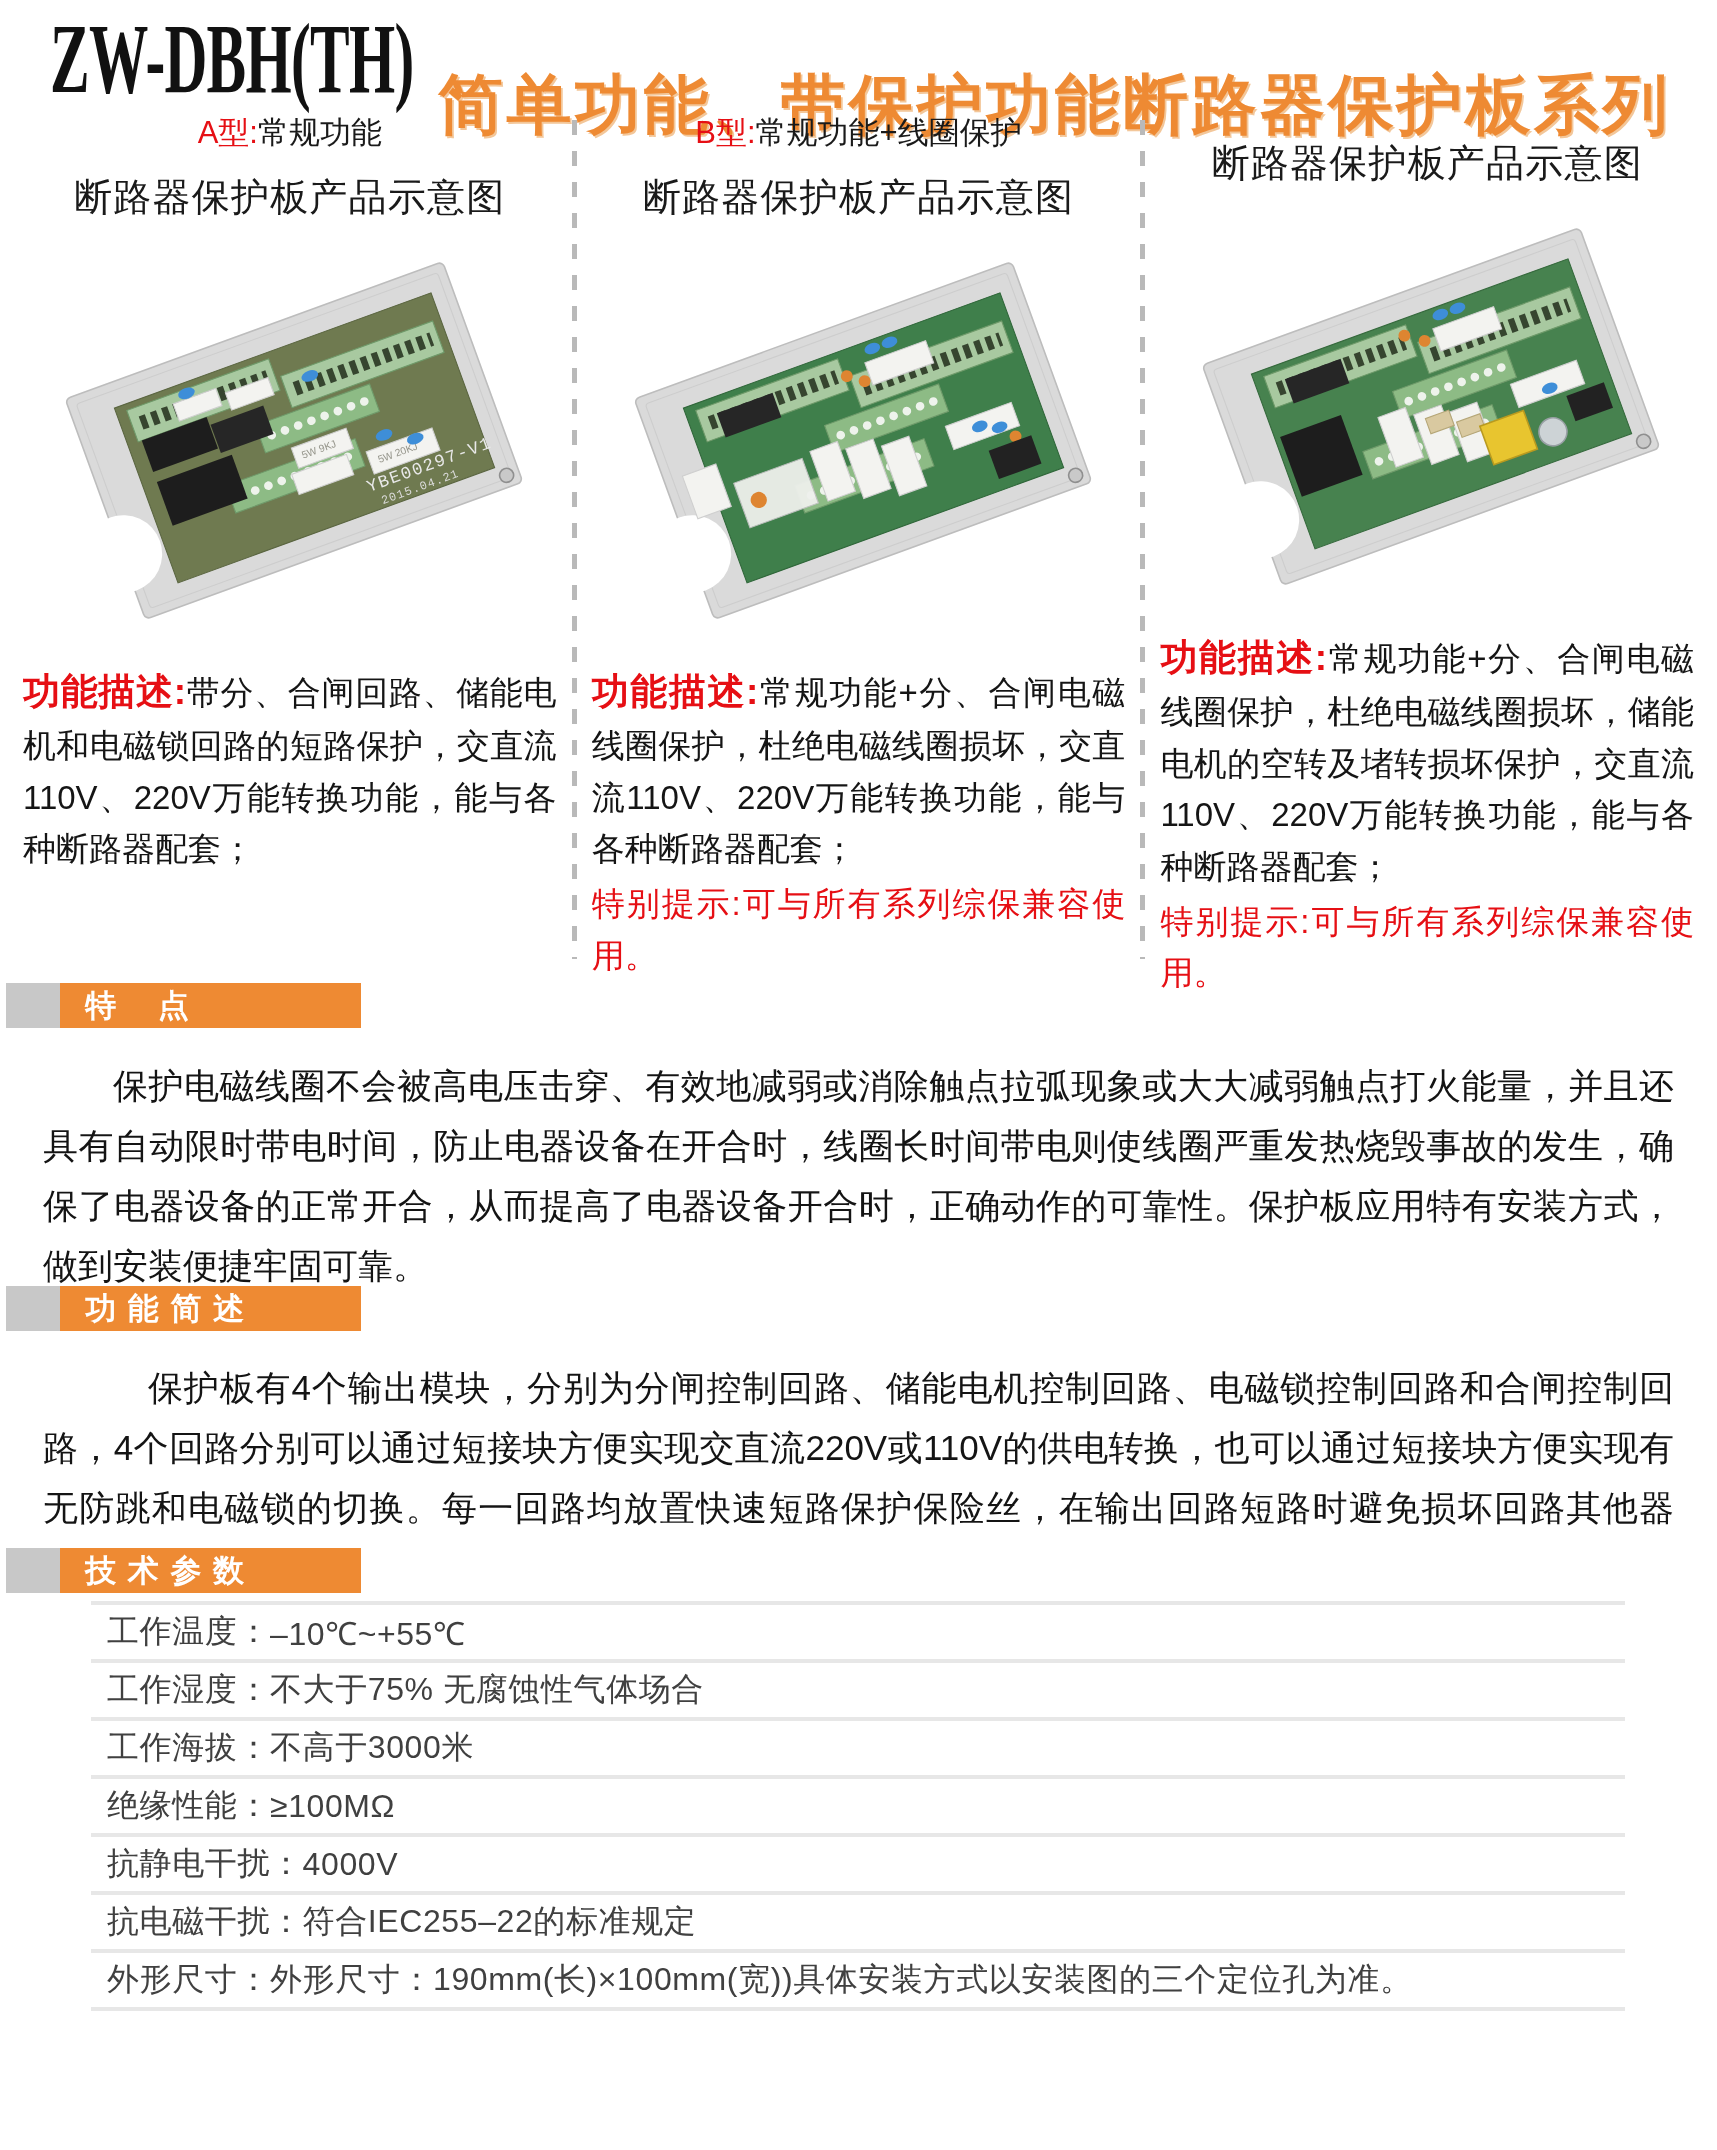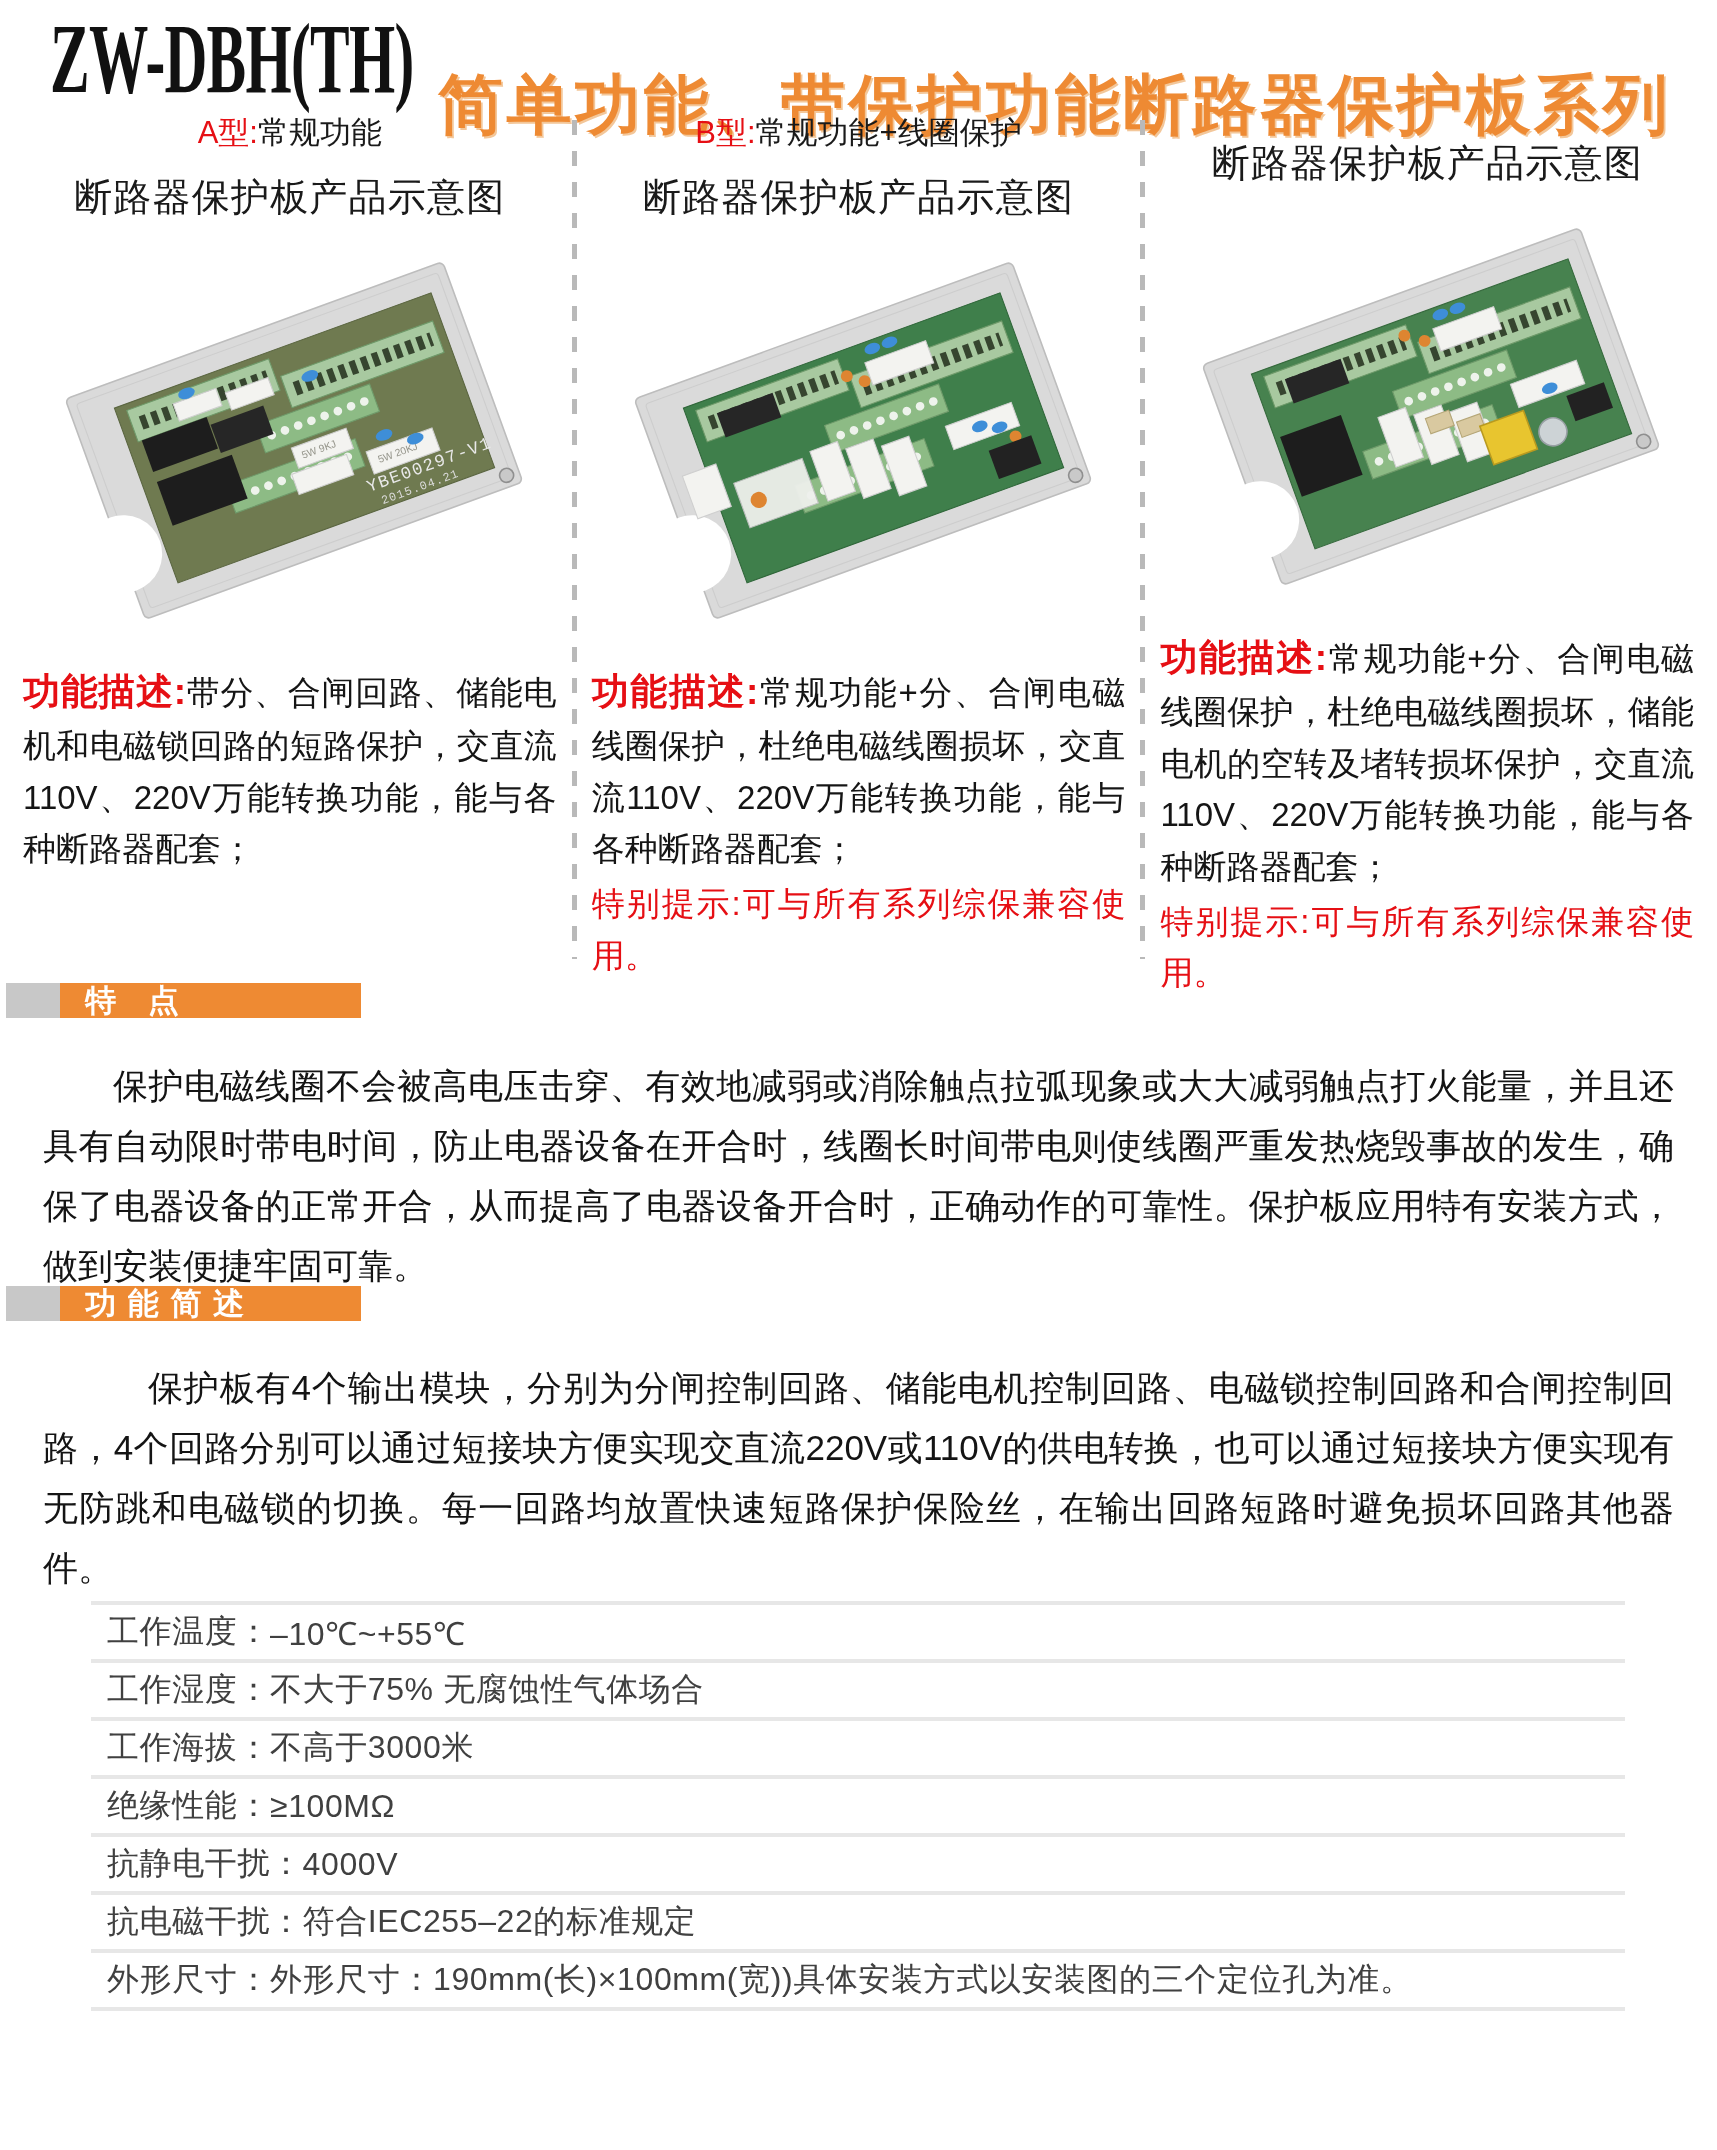--- a/index.html
+++ b/index.html
@@ -22,21 +22,21 @@
   .col-head{text-align:center;font-size:31px;line-height:1.1;white-space:nowrap;}
   .col-sub{text-align:center;font-size:38px;margin-top:22px;letter-spacing:1.2px;}
   .red{color:#e60f14;}
   .board-wrap{height:436px;display:flex;align-items:center;justify-content:center;}
   .board{width:97%;height:auto;display:block;}
   .desc{margin:3.5px 0 0 0;font-size:33px;line-height:1.56;text-align:justify;color:#151515;}
   .desc-lead{color:#e60f14;font-weight:700;font-size:37px;}
   .note{display:block;color:#e60f14;margin-top:3.5px;}
 
   
-  .sec-bar{position:absolute;left:0;display:flex;height:35px;}
+  .sec-bar{position:absolute;left:0;display:flex;height:45px;font-family:Liberation Mono, monospace;}
   .sec-gray{width:54px;background:#c8c8c8;margin-left:5.8px;flex:0 0 54px;}
   .sec-orange{width:276px;background:#ee8a33;color:#fff;font-size:31px;font-weight:700;
               letter-spacing:11.6px;display:flex;align-items:center;padding-left:25.4px;}
   .pos-features{top:983px;}
   .pos-brief{top:1286px;justify-content:center;}
   .pos-specs{top:1548px;}
 
   
   .sec-para{position:absolute;left:43px;right:43px;font-size:35px;line-height:60px;
             text-align:justify;color:#141414;margin:0;}
@@ -235,20 +235,26 @@
   <p class="sec-para para-features">保护电磁线圈不会被高电压击穿、有效地减弱或消除触点拉弧现象或大大减弱触点打火能量，并且还具有自动限时带电时间，防止电器设备在开合时，线圈长时间带电则使线圈严重发热烧毁事故的发生，确保了电器设备的正常开合，从而提高了电器设备开合时，正确动作的可靠性。保护板应用特有安装方式，做到安装便捷牢固可靠。</p>
 
   <div class="sec-bar pos-brief">
     <div class="sec-gray"></div>
     <div class="sec-orange">
       <span>功能简述</span>
     </div>
   </div>
   <p class="sec-para para-brief">保护板有4个输出模块，分别为分闸控制回路、储能电机控制回路、电磁锁控制回路和合闸控制回路，4个回路分别可以通过短接块方便实现交直流220V或110V的供电转换，也可以通过短接块方便实现有无防跳和电磁锁的切换。每一回路均放置快速短路保护保险丝，在输出回路短路时避免损坏回路其他器件。</p>
 
+  <div class="sec-bar pos-specs">
+    <div class="sec-gray"></div>
+    <div class="sec-orange">
+      <span>技术参数</span>
+    </div>
+  </div>
 
   <div class="spec-table">
     <div class="spec-row">
       <span class="spec-label">工作温度：</span>
         <span class="spec-value">–10℃~+55℃</span>
     </div>
     <div class="spec-row">
       <span class="spec-label">工作湿度：</span>
         <span class="spec-value">不大于75% 无腐蚀性气体场合</span>
     </div>

